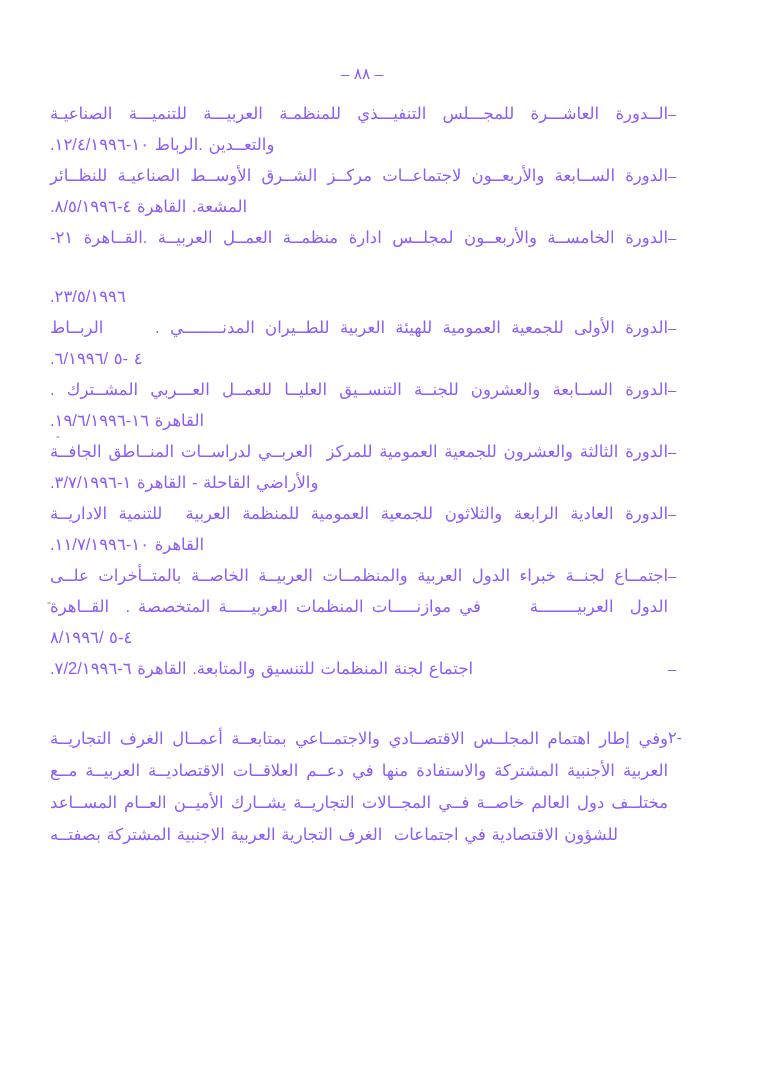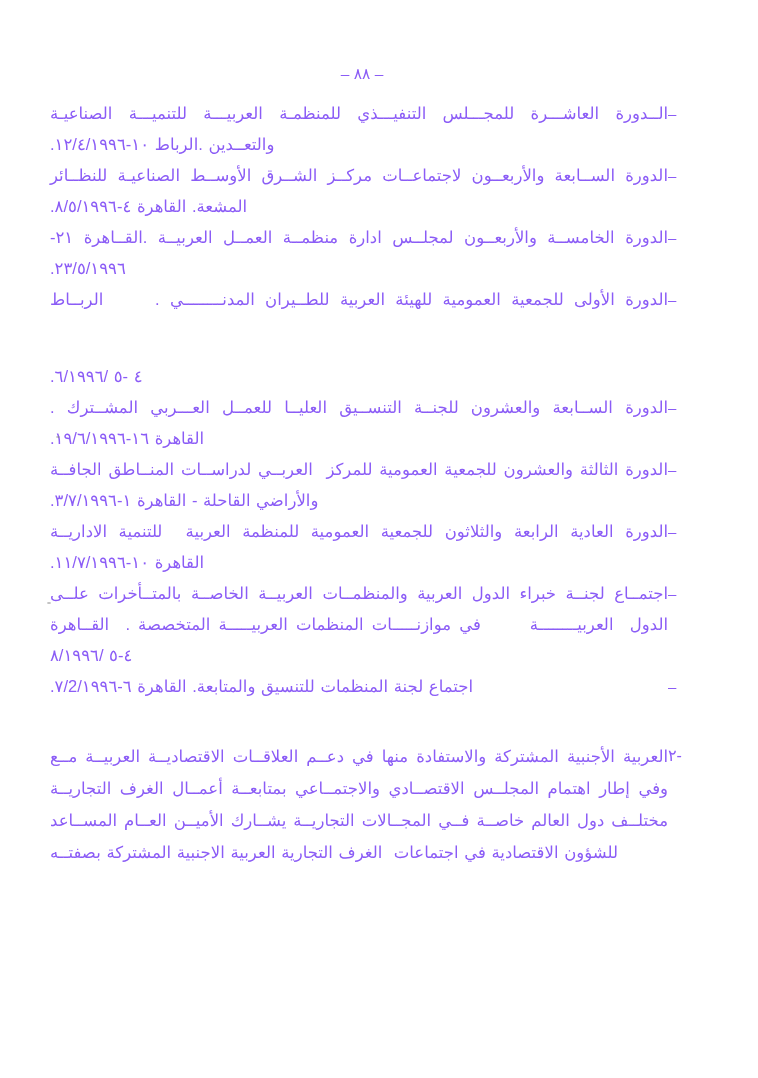--- a/index.html
+++ b/index.html
@@ -36,21 +36,21 @@
   .line{
     line-height:31px;
     text-align:left;
     word-spacing:1px;
   }
   .full{text-align:justify;text-align-last:justify;}
   .p2 .line,.s2 .line{line-height:32px;}
   .p2{margin-top:38px;}
   
   .r14{padding-right:14px;} .r18{padding-right:18px;} .r30{padding-right:30px;}
-  .r34{padding-right:34px;margin-top:46px;} .r42{padding-right:42px;} .r50{padding-right:50px;}
+  .r34{padding-right:34px;} .r42{padding-right:42px;margin-top:28px;} .r50{padding-right:50px;}
   .n10{margin-right:-10px;} .n24{margin-right:-24px;}
   .speck{position:absolute;background:#8a8a8a;opacity:.55;border-radius:50%;}
   .sp1{left:56px;top:436px;width:4px;height:2px;}
   .sp2{left:47px;top:602px;width:4px;height:2px;}
 </style>
 </head>
 <body>
 
 <div class="sheet">
 
@@ -128,22 +128,22 @@
       <div class="body">
         <div class="line n10">اجتماع لجنة المنظمات للتنسيق والمتابعة. القاهرة ٦-٧/2/١٩٩٦.</div>
       </div>
     </div>
 
   </section>
 
   <section class="item p2">
     <span class="marker mk2">٢-</span>
     <div class="body">
+      <div class="line full">وفي إطار اهتمام المجلــس الاقتصــادي والاجتمــاعي بمتابعــة أعمــال الغرف التجاريــة</div>
       <div class="line full">العربية الأجنبية المشتركة والاستفادة منها في دعــم العلاقــات الاقتصاديــة العربيــة مــع</div>
-      <div class="line full">وفي إطار اهتمام المجلــس الاقتصــادي والاجتمــاعي بمتابعــة أعمــال الغرف التجاريــة</div>
       <div class="line full">مختلــف دول العالم خاصــة فــي المجــالات التجاريــة يشــارك الأميــن العــام المســاعد</div>
       <div class="line full r50">للشؤون الاقتصادية في اجتماعات &nbsp;الغرف التجارية العربية الاجنبية المشتركة بصفتــه</div>
 
     </div>
   </section>
 
   <span class="speck sp1"></span>
   <span class="speck sp2"></span>
 
 </div>

